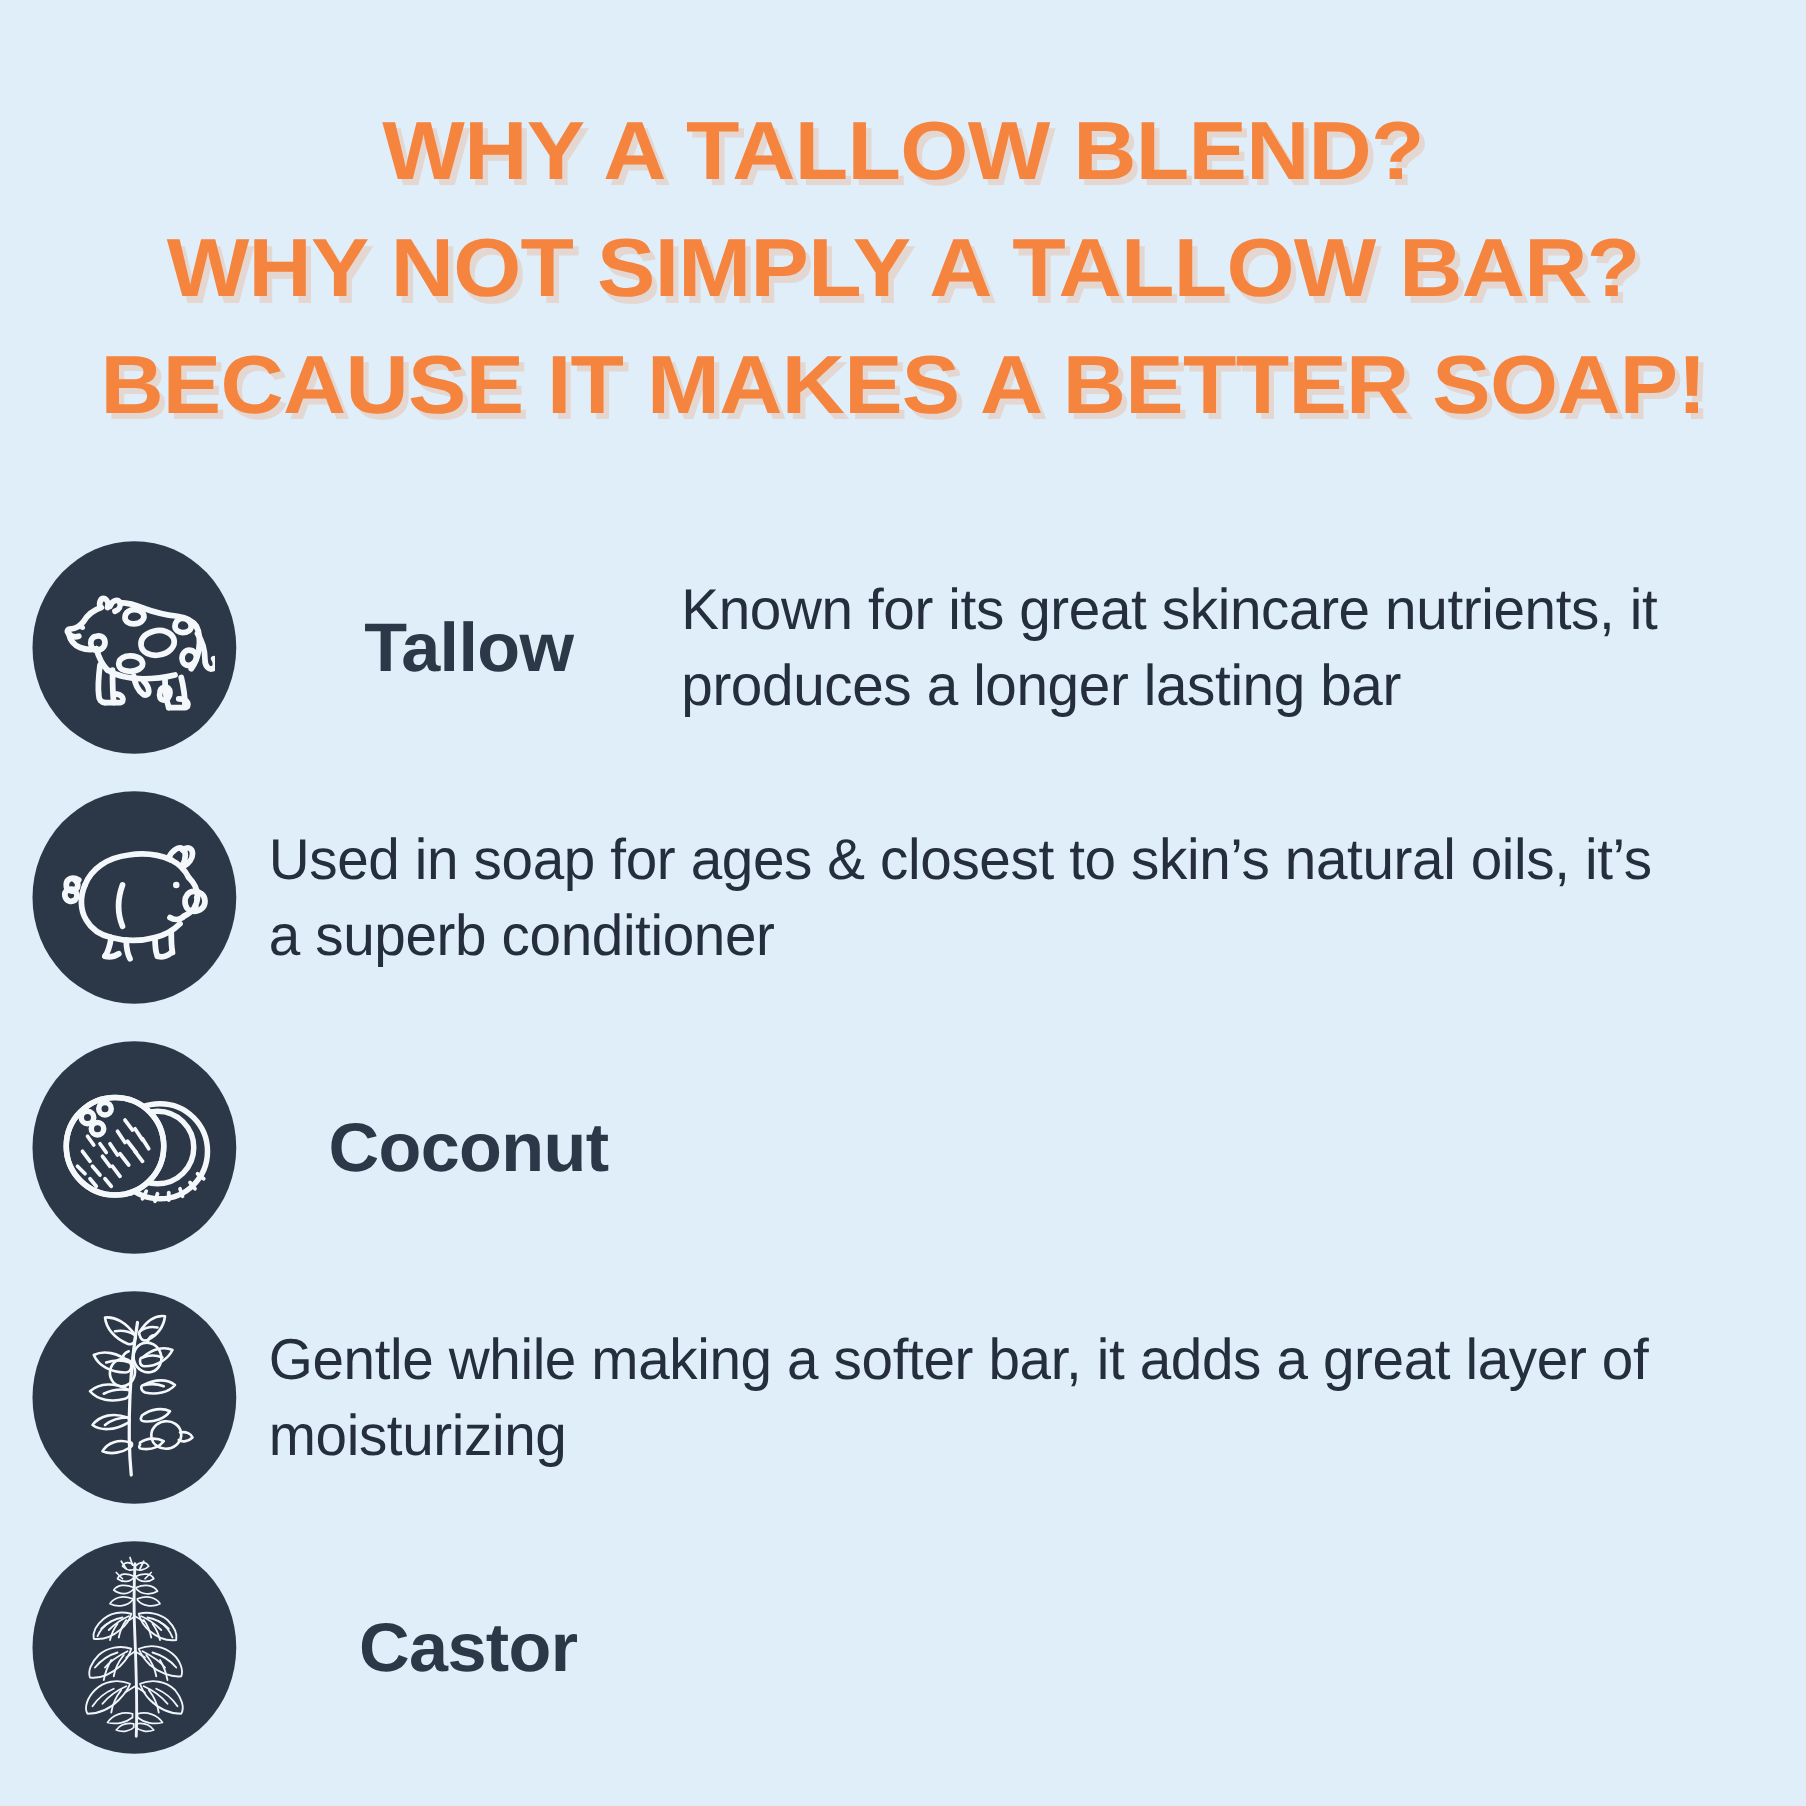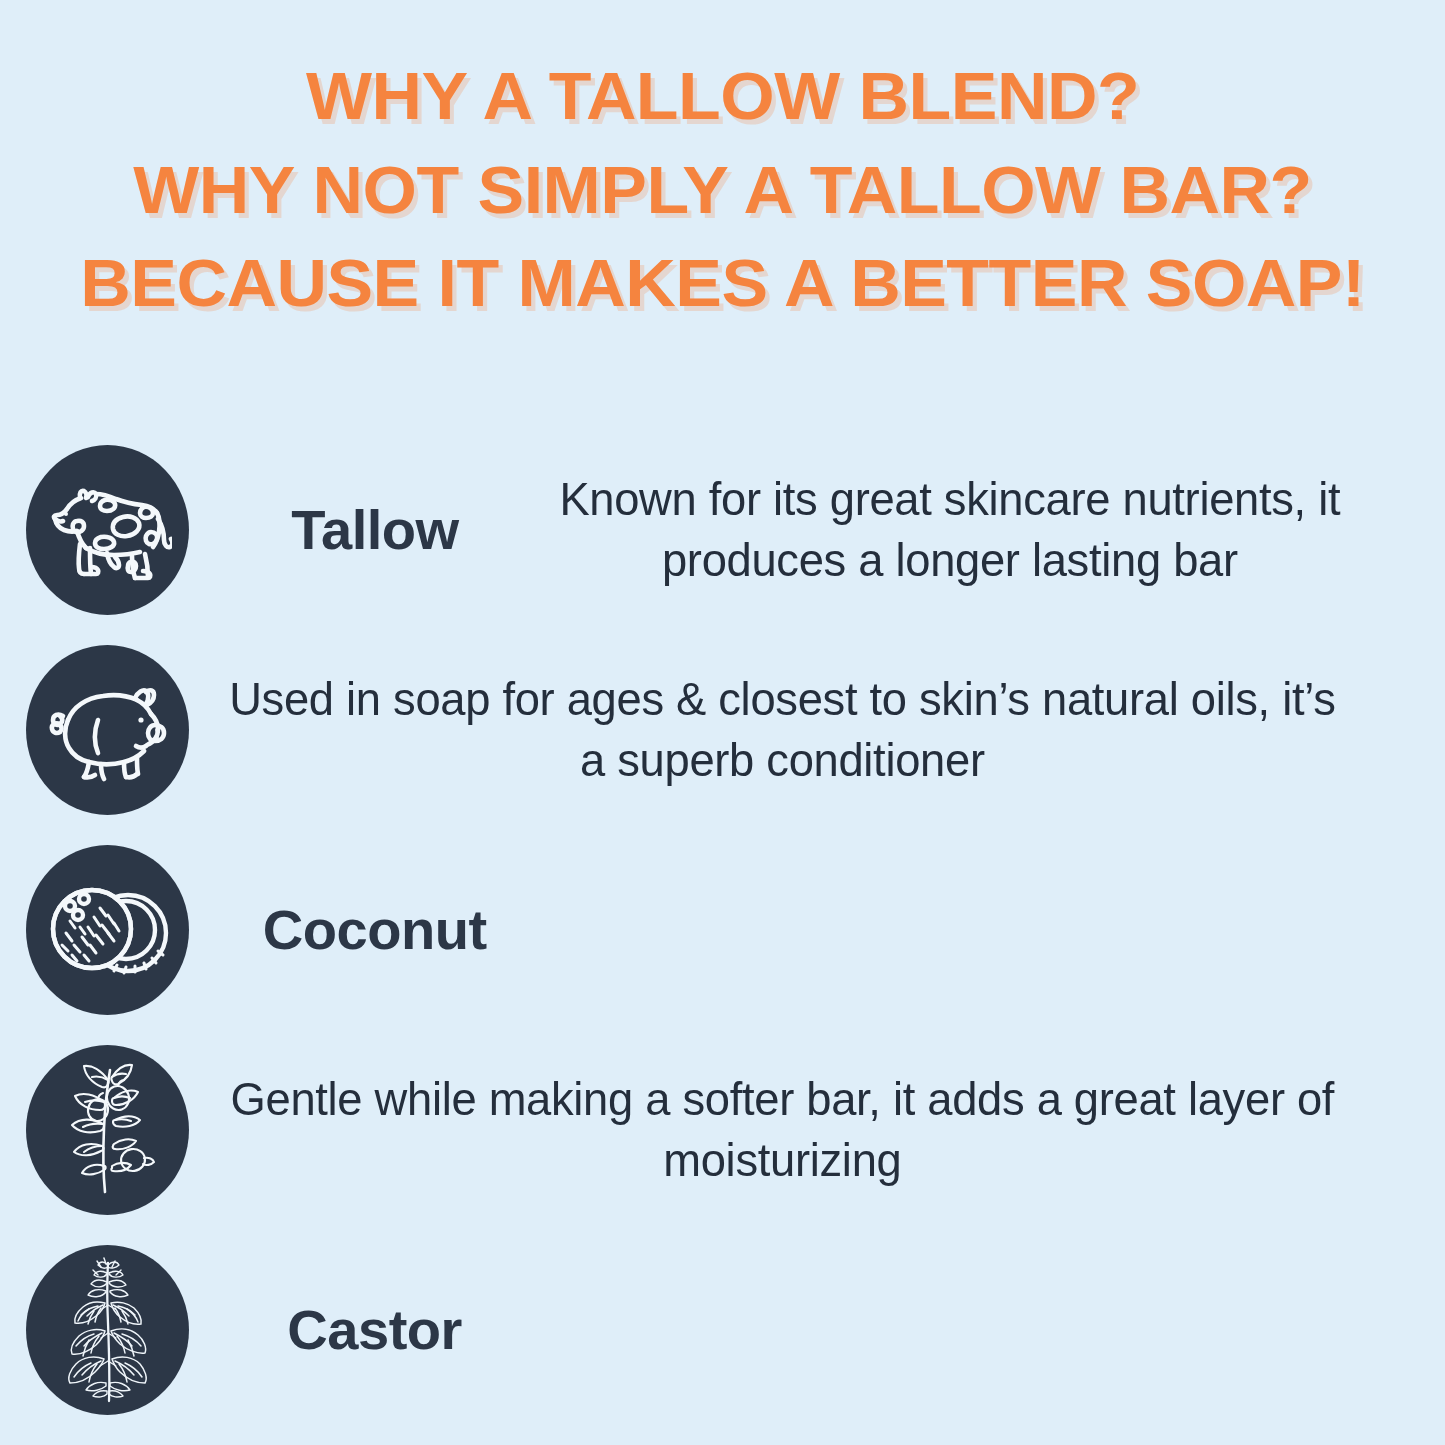--- a/index.html
+++ b/index.html
@@ -16,21 +16,21 @@
   #poster {
     position: relative;
     width: 1445px;
     height: 1445px;
     background: #dfeef9;
     box-sizing: border-box;
   }
 
   
   .headline {
-    padding-top: 50px;
+    padding-top: 74px;
     text-align: center;
     user-select: none;
   }
   .headline-line {
     display: block;
     font-family: "Liberation Sans", sans-serif;
     font-weight: 700;
     color: #f5843f;
     font-size: 66px;
     line-height: 1.42;
@@ -38,24 +38,23 @@
     transform: scaleX(1.06);
     text-shadow: 4px 5px 0 rgba(245,132,63,0.22);
     white-space: nowrap;
   }
   .headline-line.l2 { font-size: 66px; }
   .headline-line.l3 { font-size: 66px; }
 
   
   .rows {
     position: absolute;
-    top: 430px;
+    top: 418px;
     left: 0;
     width: 1389px;
-    text-align: center;
   }
   .row {
     display: flex;
     align-items: center;
     height: 200px;
   }
   .icon-cell {
     flex: 0 0 215px;
     display: flex;
     align-items: center;

